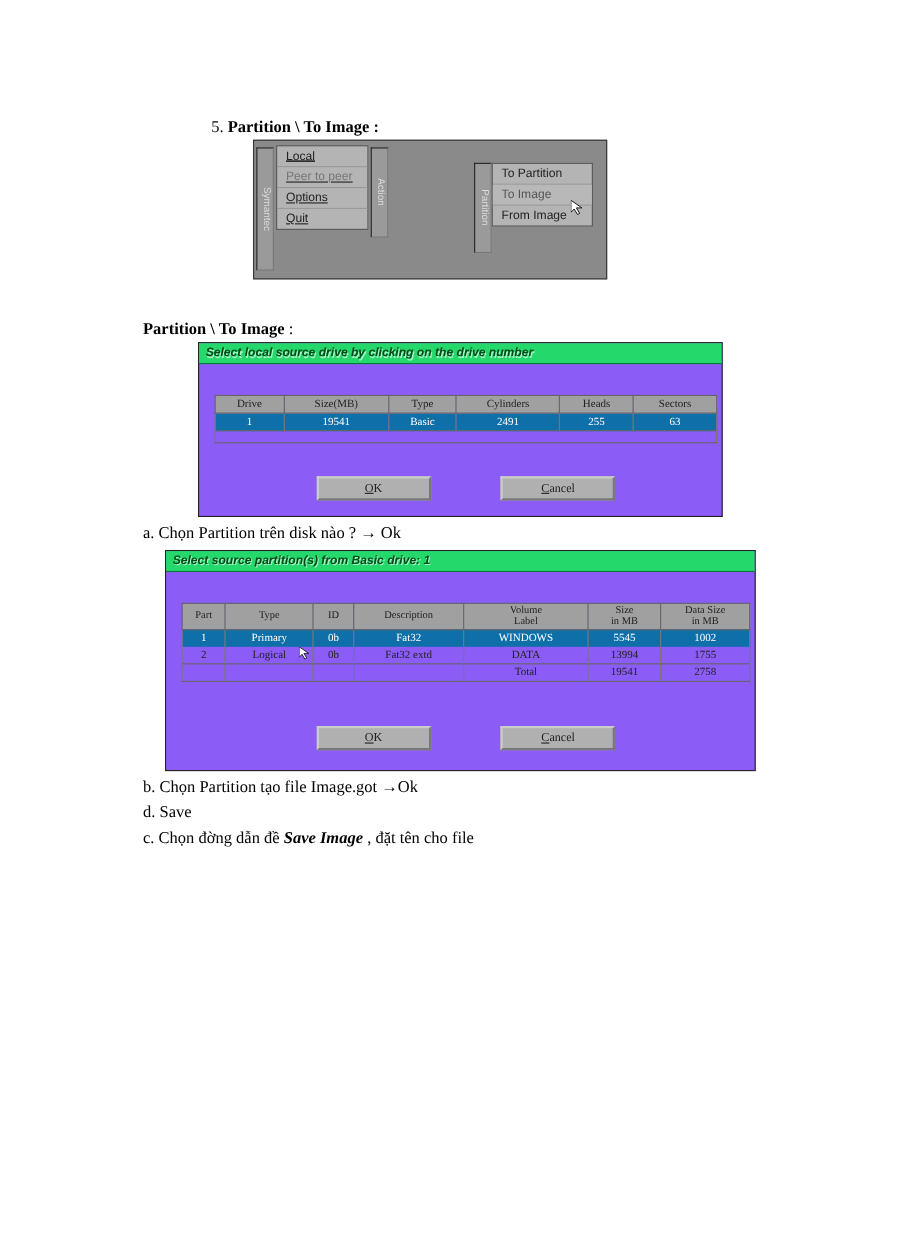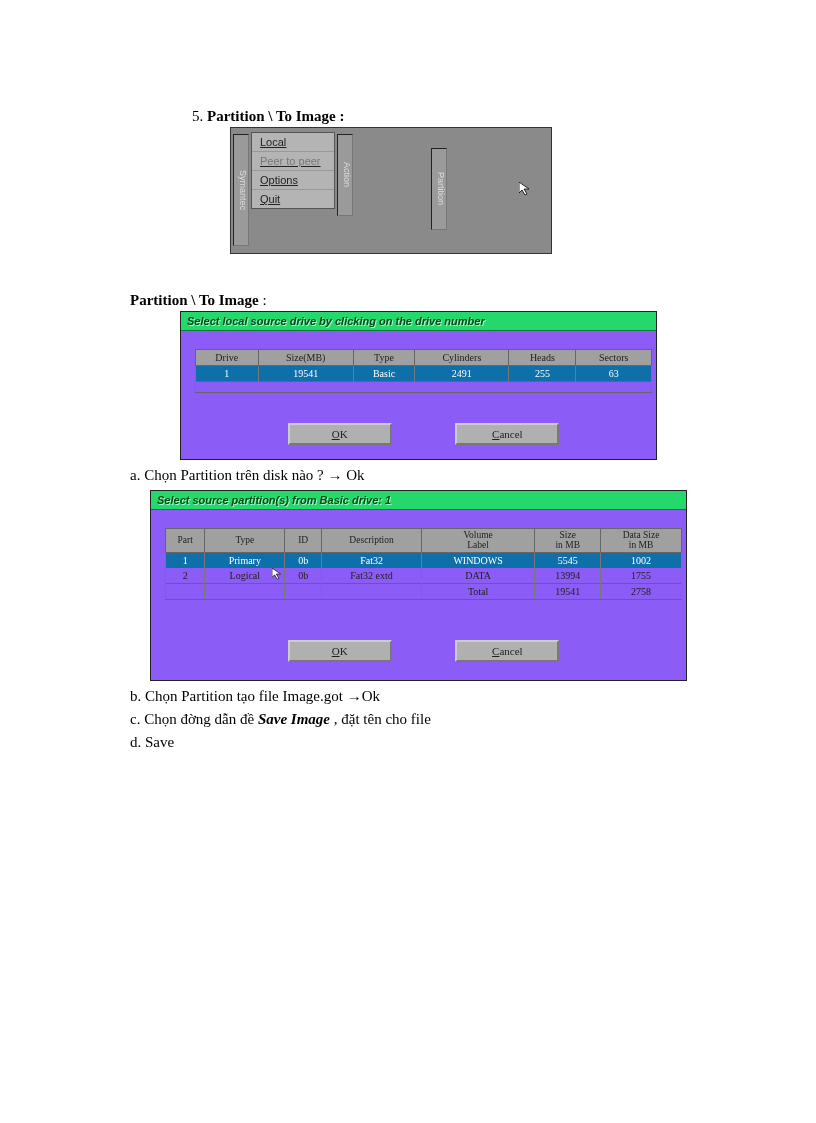--- a/index.html
+++ b/index.html
@@ -86,21 +86,21 @@
     background: #24d86c;
     color: #004a1a;
     font-family: Tahoma, Arial, sans-serif;
     font-size: 11px;
     font-weight: bold;
     padding: 3px 6px;
     border-bottom: 1px solid #0a7a3a;
     text-shadow: 1px 1px 0 #a5f5c5;
     font-style: italic;
   }
-  .dialog .body { padding: 18px 4px 14px 14px; }
+  .dialog .body { padding: 18px 4px 14px 14px; margin-top: 10px; }
   table.gtable {
     width: 100%;
     border-collapse: collapse;
     font-size: 10px;
     color: #222;
   }
   table.gtable th {
     background: #a0a0a0;
     border: 1px solid #666;
     padding: 2px 4px;
@@ -154,20 +154,25 @@
   <div class="panel menu-shot">
     <div class="vtab" style="top:6px; height:110px;">Symantec</div>
     <div class="menu-col" style="left:20px; top:4px; width:82px;text-decoration:underline;">
       <div class="mitem"><span class="u">Local</span></div>
       <div class="mitem dim">Peer to peer</div>
       <div class="mitem"><span class="u" style="text-decoration:none;">Options</span></div>
       <div class="mitem last">Quit</div>
     </div>
     <div class="vtab" style="left:106px; top:6px; height:80px;">Action</div>
     <div class="vtab" style="left:200px; top:20px; height:80px;">Partition</div>
+    <div class="menu-col" style="left:216px; top:20px; width:90px;">
+      <div class="mitem">To Partition</div>
+      <div class="mitem sel">To Image</div>
+      <div class="mitem last">From Image</div>
+    </div>
     <div class="cursor" style="left:288px; top:54px;">
       <svg viewBox="0 0 14 14">
           <polygon points="0,0 0,11 3,8 6,13 8,12 5,7 10,7" fill="#fff" stroke="#000" stroke-width="0.8"></polygon>
         </svg>
     </div>
   </div>
 
   <div class="section-head">
     <span>Partition \ To Image</span><span style="font-weight:normal;"> :</span>
   </div>
@@ -271,18 +276,18 @@
       <div class="btnrow">
         <span class="gbtn"><span class="u">O</span>K</span>
         <span class="gbtn"><span class="u">C</span>ancel</span>
       </div>
     </div>
   </div>
 
   <div class="step-line">
     <span>b. Chọn Partition tạo file Image.got </span><span class="arrow">→</span><span>Ok</span>
   </div>
+  <div class="step-line">d. Save</div>
   <div class="step-line">
     <span>c. Chọn đờng  dẫn đề </span><span class="italic bold" style="font-weight:bold;">Save Image</span><span> , đặt tên cho file</span>
   </div>
-  <div class="step-line">d. Save</div>
 
 </div>
 
 </body></html>

